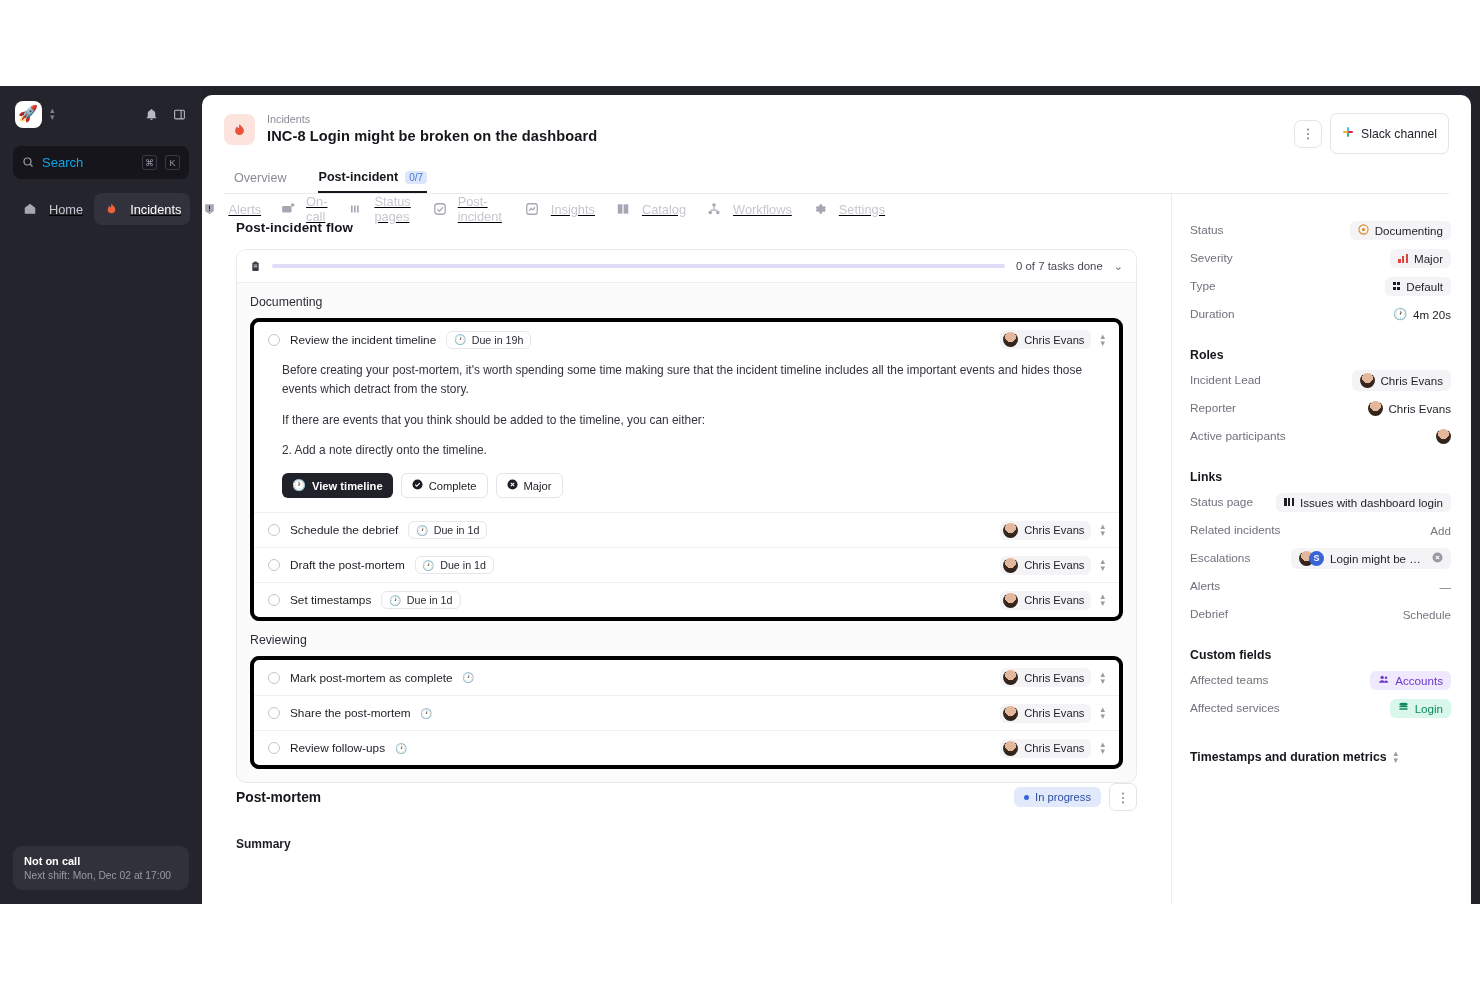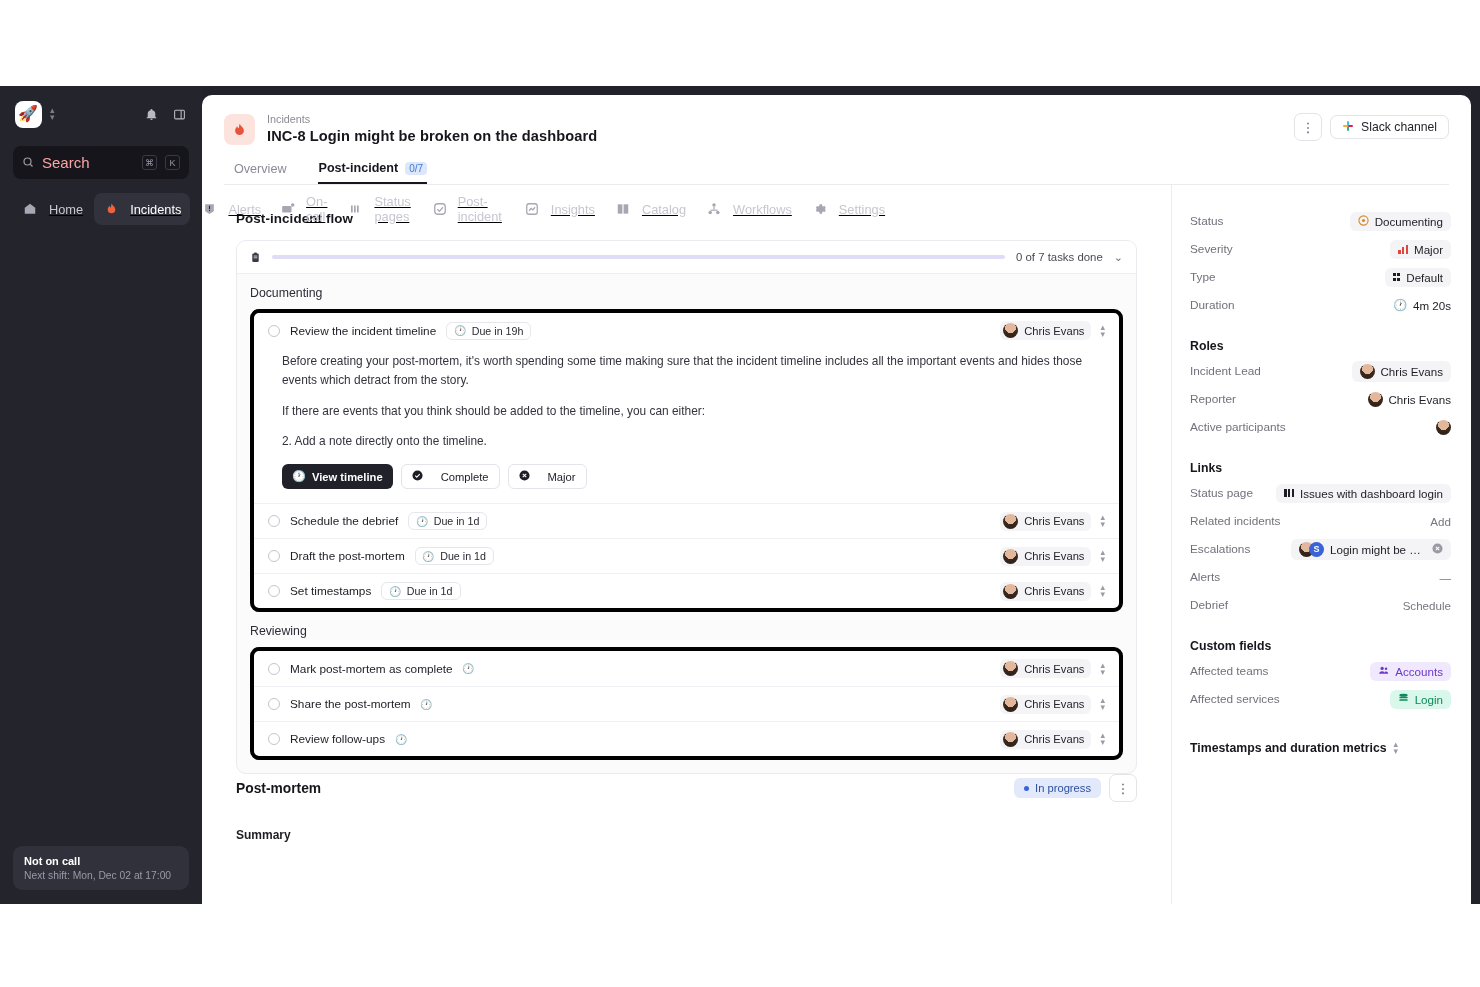--- a/index.html
+++ b/index.html
@@ -39,21 +39,21 @@
   .sb-top-spacer { flex: 1; }
   .sb-icon-btn {
     width: 20px; height: 20px; display: flex; align-items: center; justify-content: center;
     color: #b9b9c4;
   }
   .search-box {
     height: 33px; background: #15151b; border-radius: 8px;
     display: flex; align-items: center; gap: 8px; padding: 0 9px;
     margin-top: 4px;
   }
-  .search-box .s-label { color: #fca5a5; font-size: 15px; flex: 1; }
+  .search-box .s-label { color: #0ea5e9; font-size: 13px; flex: 1; }
   .kbd {
     width: 15px; height: 15px; border: 1px solid #3a3a46; border-radius: 3px;
     color: #9a9aa6; font-size: 9px; display: flex; align-items: center; justify-content: center;
   }
   .nav { margin-top: 14px; display: flex; flex-direction: row; gap: 2px; text-decoration: underline; }
   .nav-item {
     height: 32px; border-radius: 8px; display: flex; align-items: center;
     gap: 11px; padding: 0 9px; color: #c7c7d1; font-size: 12.8px;
   }
   .nav-item.active { background: #32323c; color: #ffffff; }
@@ -81,21 +81,21 @@
   }
   .head-txt { margin-left: 12px; }
   .crumb { font-size: 10.8px; color: #8b8b95; }
   .inc-title { font-size: 14.6px; font-weight: bold; color: #16161c; margin-top: 3px; letter-spacing: .1px;}
   .head-actions { margin-left: auto; display: flex; gap: 8px; align-items: center; }
   .btn-icon-sq {
     width: 28px; height: 28px; border: 1px solid #e3e3e8; border-radius: 7px; background: #fff;
     display: flex; align-items: center; justify-content: center; color: #53535e; font-size: 13px;
   }
   .btn-slack {
-    height: 24px; border: 1px solid #e3e3e8; border-radius: 7px; background: #fff;
+    height: 41px; border: 1px solid #e3e3e8; border-radius: 7px; background: #fff;
     display: flex; align-items: center; gap: 7px; padding: 0 11px;
     font-size: 12.2px; color: #23232b; font-weight: 500;
   }
   .tabs { display: flex; gap: 32px; margin-top: 16px; border-bottom: 1px solid #ebebef; padding-left: 10px;}
   .tab { display: flex; align-items: center; gap: 7px; padding-bottom: 7px; font-size: 12.6px; color: #8b8b95; }
   .tab.active { color: #16161c; font-weight: bold; border-bottom: 2px solid #16161c; }
   .tab-badge { background: #dde7fb; color: #4178d4; font-size: 10px; border-radius: 4px; padding: 1px 4px; font-weight: 500;}
 
   .body-split { flex: 1; display: flex; min-height: 0; }
   .content {
@@ -140,21 +140,21 @@
 
   .task-body { padding: 4px 22px 14px 28px; background: #fff; }
   .task-body p { font-size: 11.9px; color: #33333d; line-height: 1.62; margin-bottom: 11px; }
   .task-body p:last-of-type { margin-bottom: 0; }
   .btn-row { display: flex; gap: 8px; margin-top: 13px; }
   .btn-dark {
     display: inline-flex; align-items: center; gap: 6px; background: #21212a; color: #fff;
     border-radius: 6px; padding: 5px 10px; font-size: 11.2px; font-weight: bold;
   }
   .btn-light {
-    display: inline-flex; align-items: center; gap: 18px; background: #fff; color: #1d1d25;
+    display: inline-flex; align-items: center; gap: 6px; background: #fff; color: #1d1d25;
     border: 1px solid #e3e3e9; border-radius: 6px; padding: 5px 10px; font-size: 11.2px;
   }
 
   .pm-head { display: flex; align-items: center; }
   .pm-title { font-size: 13.8px; font-weight: bold; color: #16161c; }
   .pm-actions { margin-left: auto; display: flex; align-items: center; gap: 8px; }
   .pill-progress {
     background: #e2e9fa; color: #2c4f9e; font-size: 11.2px; border-radius: 6px;
     padding: 4px 10px; display: inline-flex; align-items: center; gap: 6px;
   }

